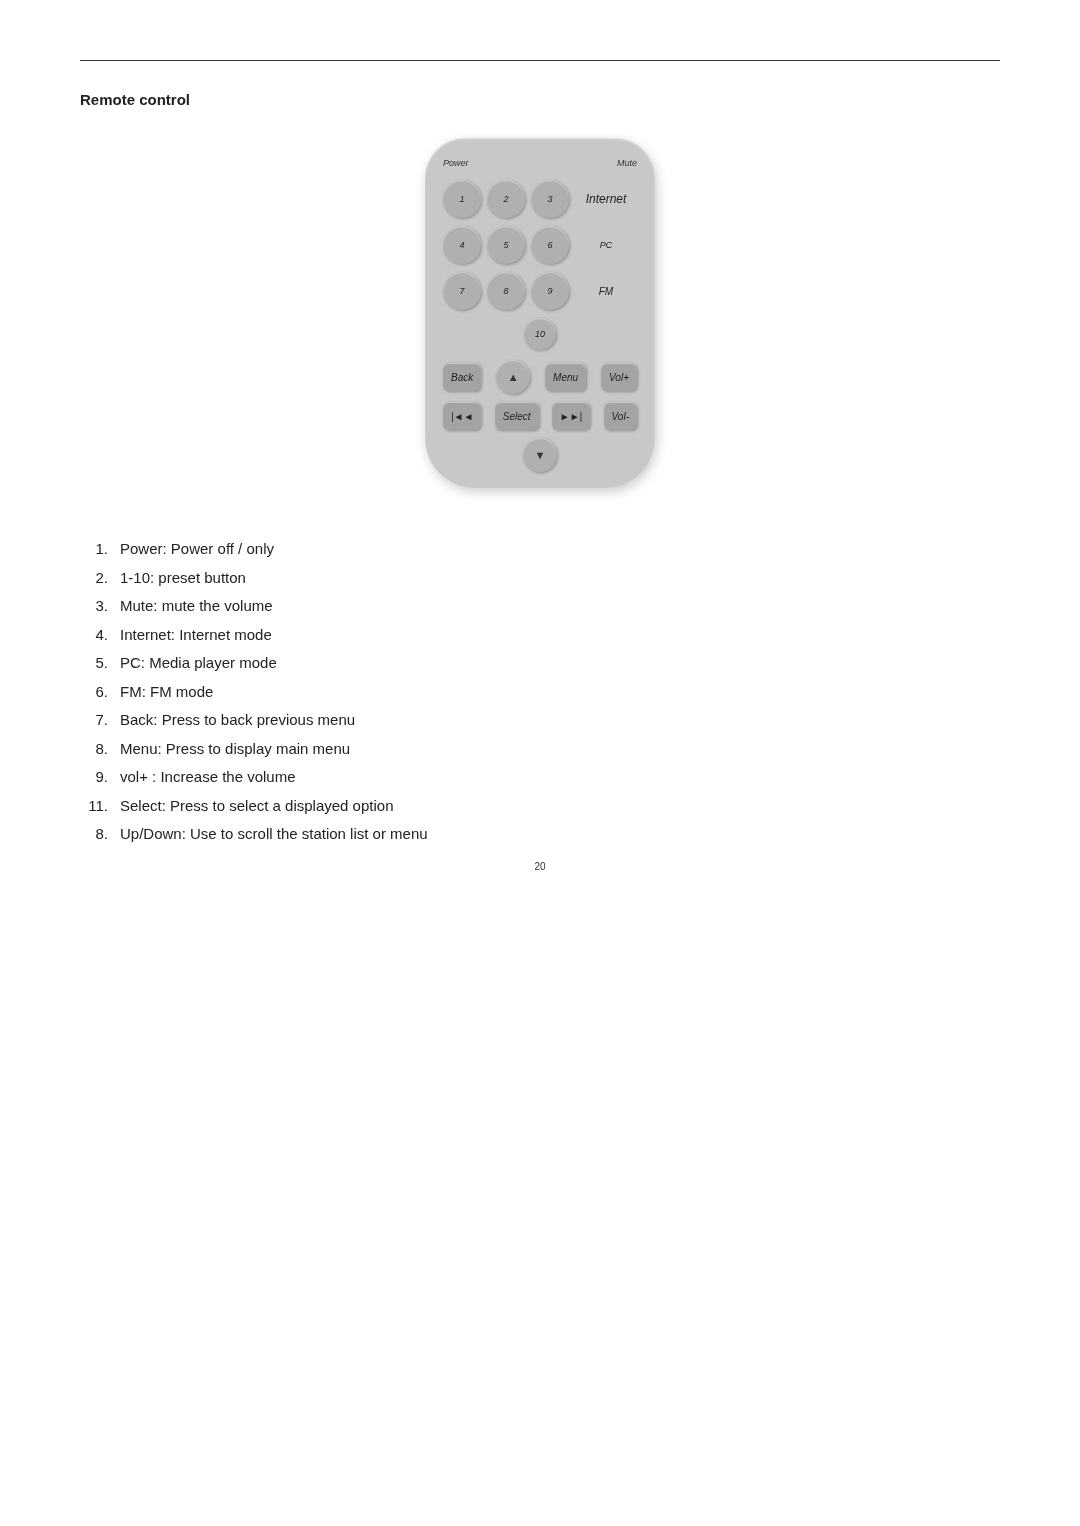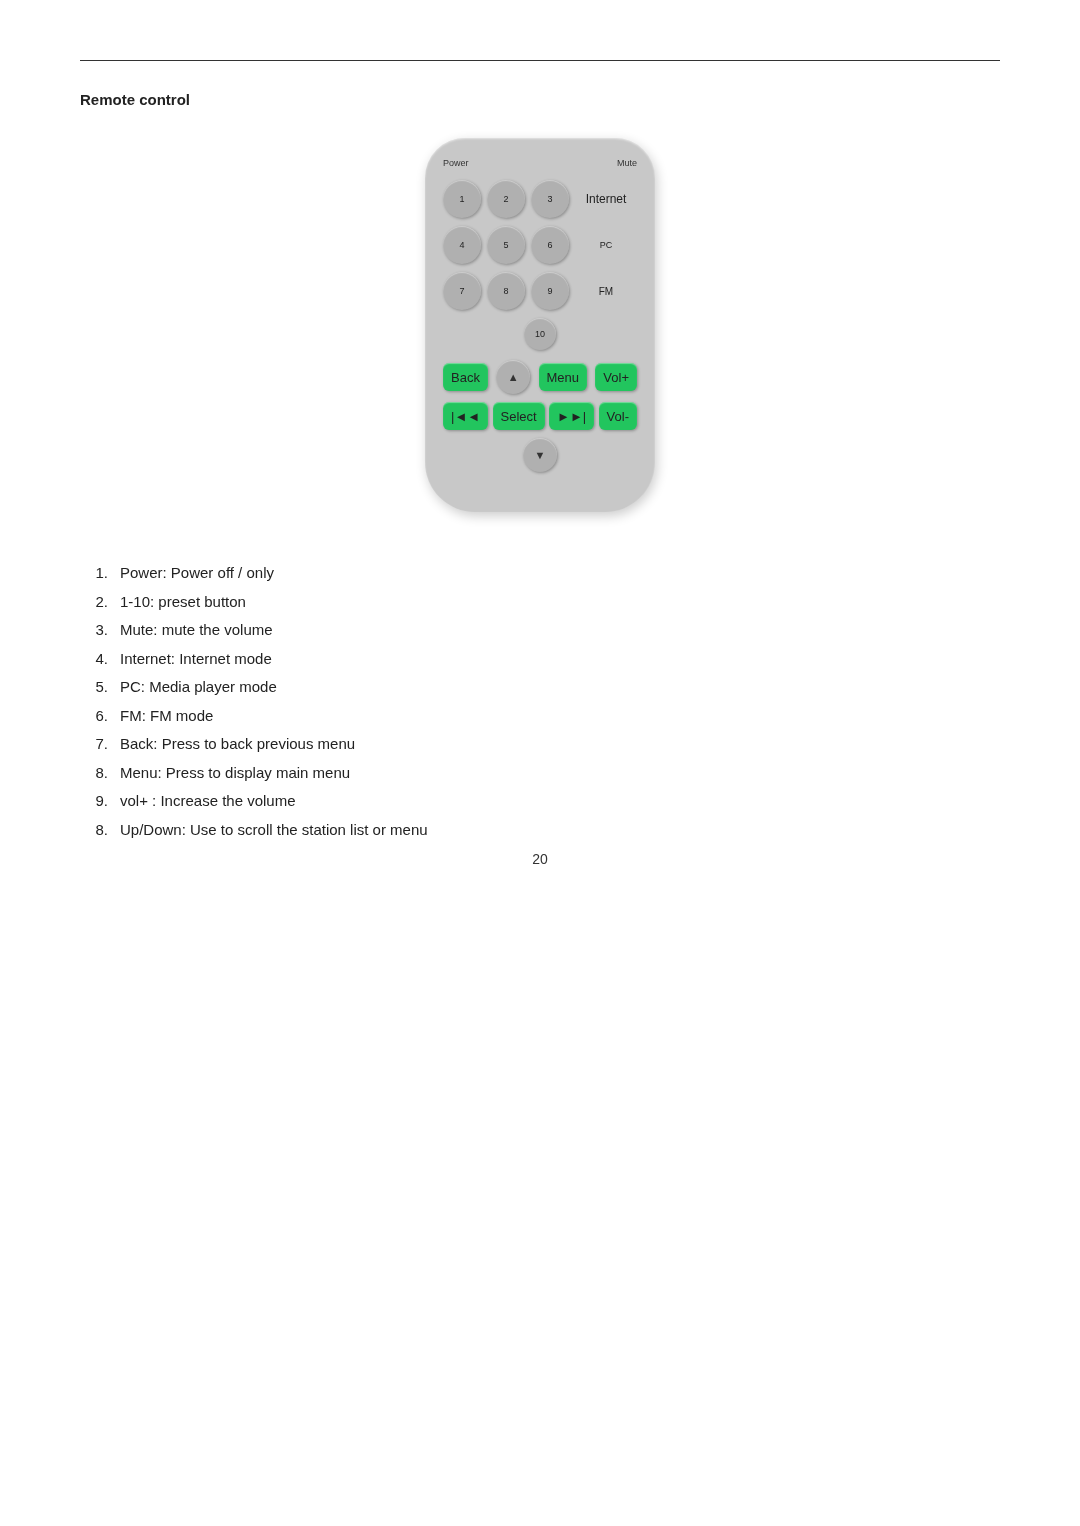--- a/index.html
+++ b/index.html
@@ -34,23 +34,24 @@
     .remote-wrapper {
       display: flex;
       justify-content: center;
       margin-bottom: 50px;
     }
 
     .remote-body {
       background: #c8c8c8;
       border-radius: 40px 40px 50px 50px;
       width: 230px;
-      padding: 20px 18px 40px 18px;
+      padding: 20px 18px 16px 18px;
       box-shadow: 2px 4px 12px rgba(0,0,0,0.2), inset 0 1px 2px rgba(255,255,255,0.5);
       position: relative;
+      font-style: italic;
     }
 
     .remote-top-row {
       display: flex;
       justify-content: space-between;
       align-items: center;
       margin-bottom: 12px;
     }
 
     .remote-btn {
@@ -66,26 +67,26 @@
       user-select: none;
     }
 
     .remote-btn-sm {
       width: 32px;
       height: 32px;
       font-size: 9px;
     }
 
     .remote-btn-text {
-      background: #22c55e;
+      background: #a3a3a3;
       border-radius: 6px;
       display: flex;
       align-items: center;
       justify-content: center;
-      font-size: 13px;
+      font-size: 10px;
       color: #222;
       cursor: pointer;
       box-shadow: 1px 1px 3px rgba(0,0,0,0.3), inset 0 1px 1px rgba(255,255,255,0.4);
       padding: 4px 8px;
       height: 28px;
       white-space: nowrap;
       user-select: none;
     }
 
     .numpad-grid {
@@ -175,21 +176,21 @@
       text-align: right;
       padding-right: 12px;
       flex-shrink: 0;
     }
 
     .page-number {
       position: absolute;
       bottom: 40px;
       left: 50%;
       transform: translateX(-50%);
-      font-size: 14px;
+      font-size: 10px;
       color: #333;
     }
   </style>
 </head>
 <body>
 
 <div class="page-container">
   <hr class="top-rule">
 
   <div class="section-title">Remote control</div>
@@ -286,20 +287,24 @@
       </li>
       <li>
         <span class="list-num">8.</span>
         <span>Menu: Press to display main menu</span>
       </li>
       <li>
         <span class="list-num">9.</span>
         <span>vol+ : Increase the volume</span>
       </li>
       <li>
+        <span class="list-num">11.</span>
+        <span>Select: Press to select a displayed option</span>
+      </li>
+      <li>
         <span class="list-num">8.</span>
         <span> Up/Down: Use to scroll the station list or menu</span>
       </li>
     </ol>
   </div>
 
   <div class="page-number">20</div>
 </div>
 
 </body></html>

